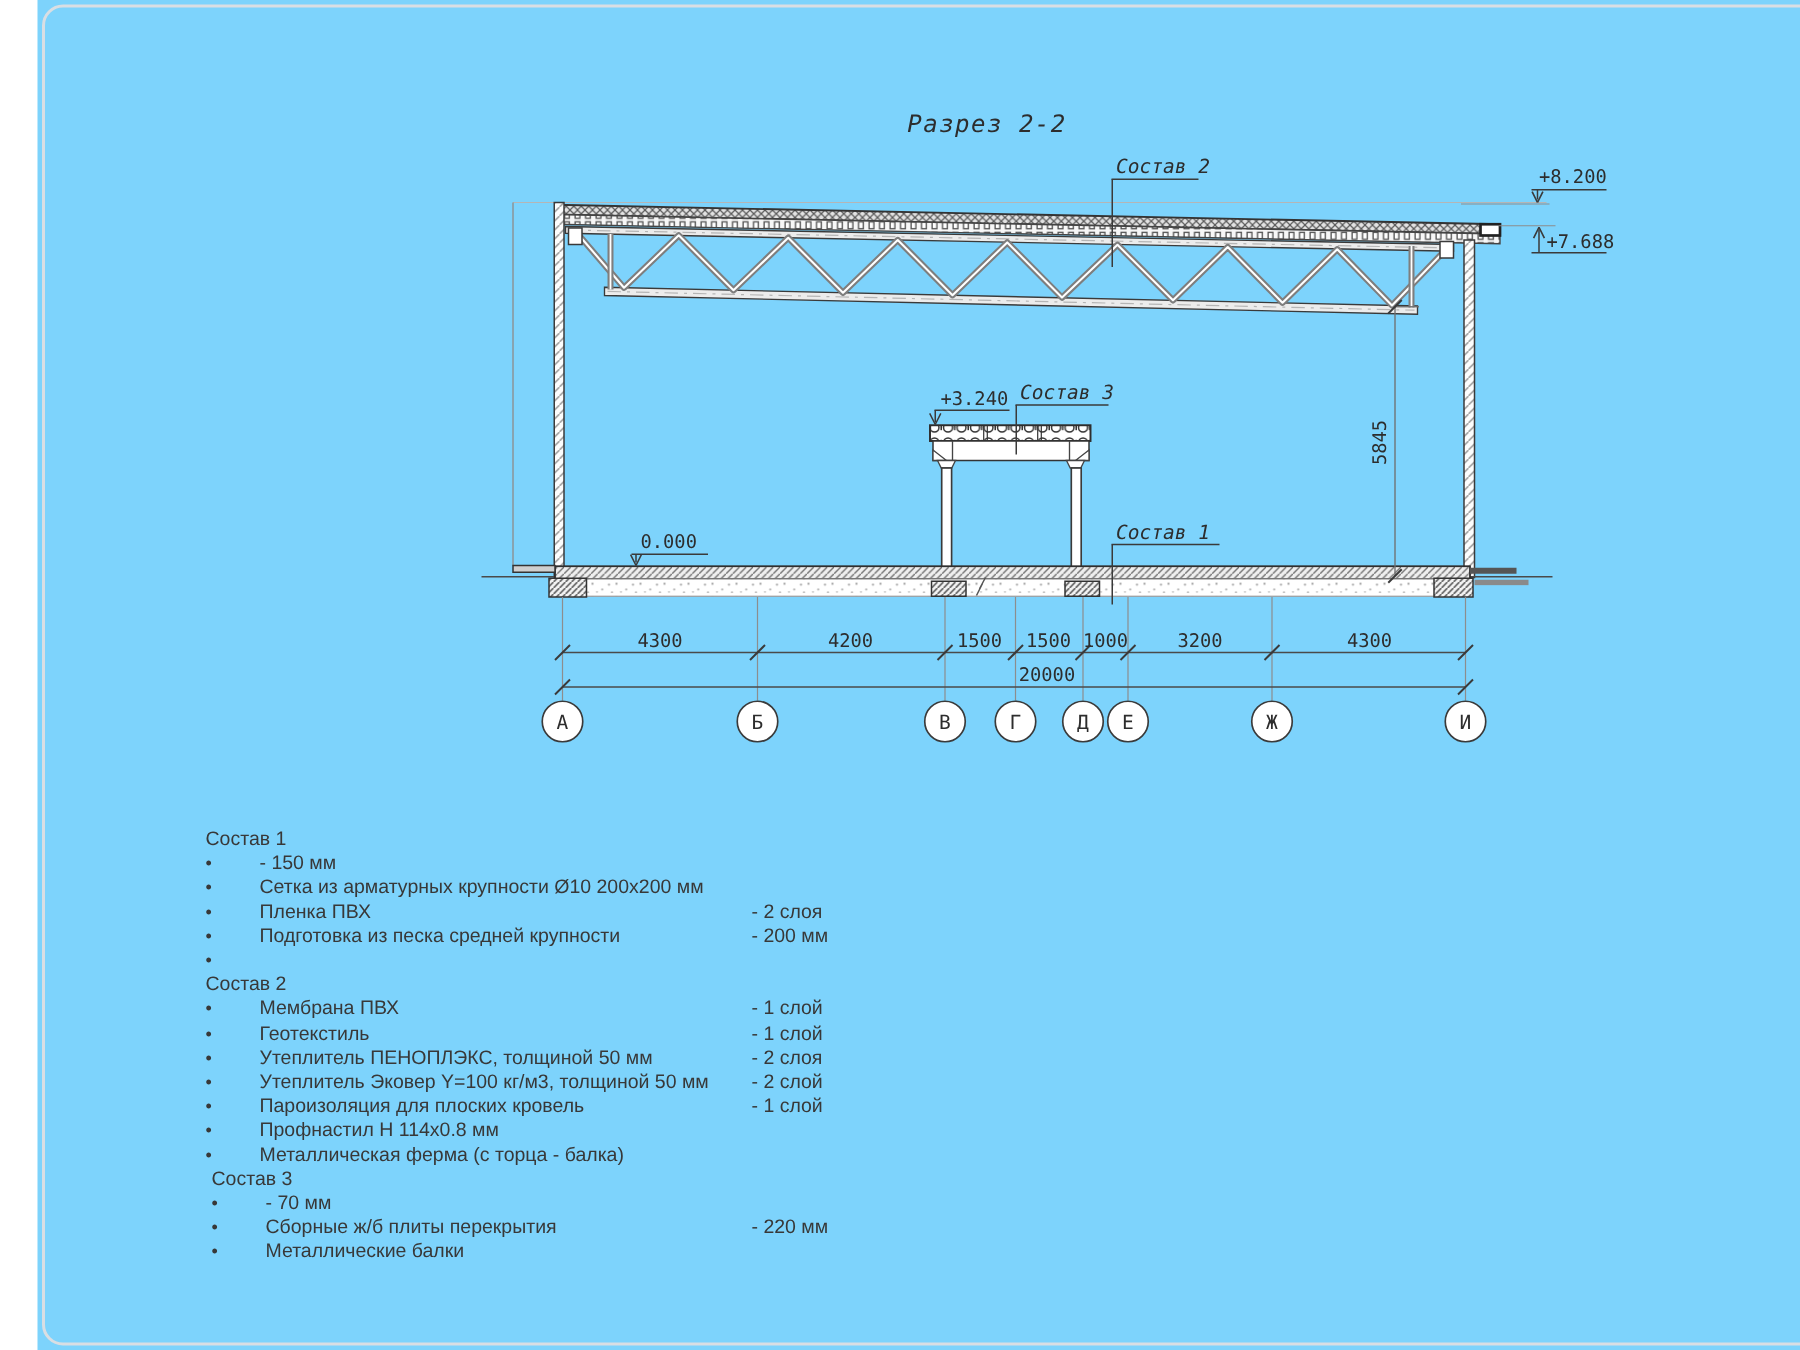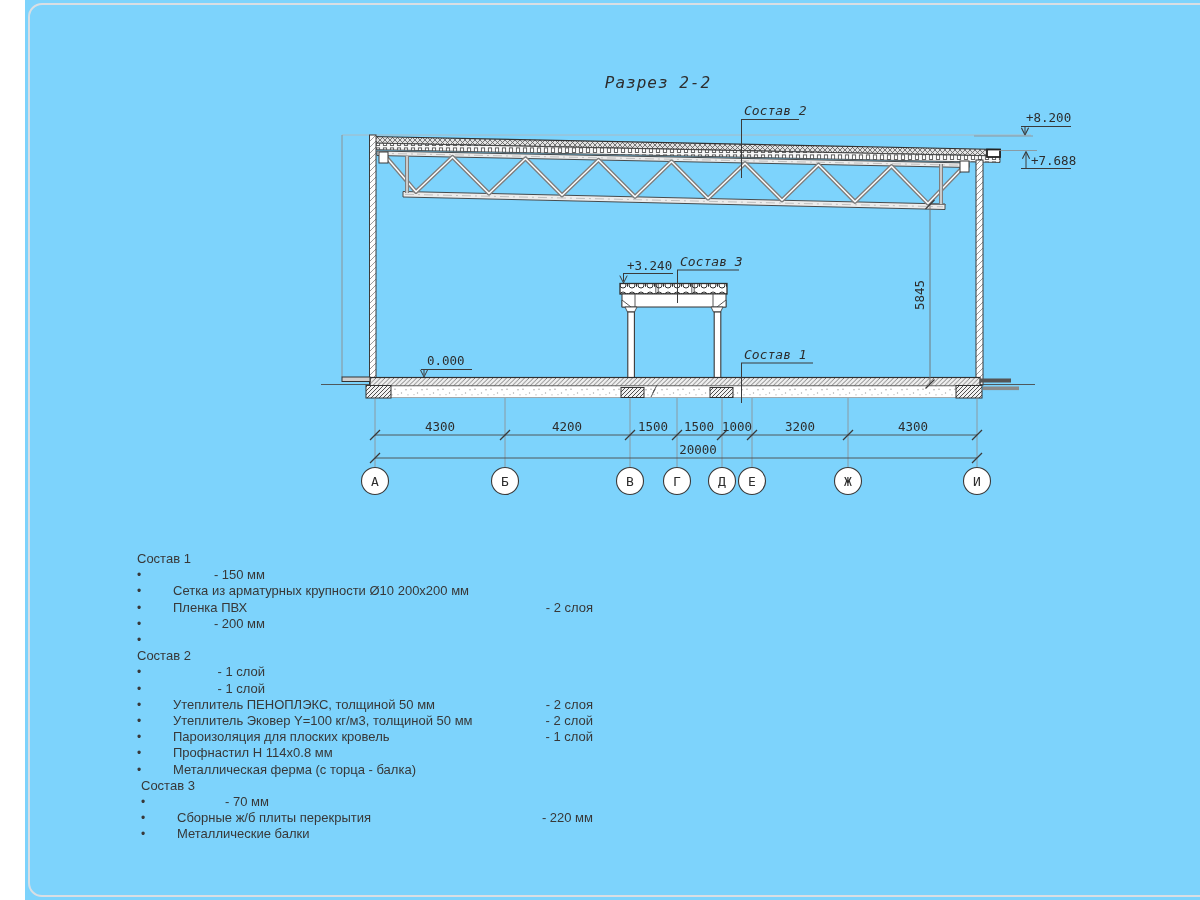--- a/index.html
+++ b/index.html
@@ -9,21 +9,21 @@
   .draw-wrap{position:absolute;left:0;top:0;width:1200px;height:545px;}
   svg{display:block;}
   .txt{font-family:"DejaVu Sans Mono",monospace;fill:#2d2d2d;}
   .gost{font-style:italic;}
   .legend{position:absolute;left:112px;top:551px;width:456px;color:#383838;
           font-size:13px;line-height:16.2px;}
   .lg-h{font-weight:400;}
   .lg-row{display:flex;align-items:baseline;}
   .lg-b{width:36px;flex:0 0 36px;font-size:12px;}
   .lg-t{flex:1 1 auto;white-space:nowrap;}
-  .lg-v{flex:0 0 92px;text-align:right;white-space:nowrap;}
+  .lg-v{flex:0 0 92px;text-align:left;white-space:nowrap;}
 </style>
 </head>
 <body>
 
 <div class="page">
   <div class="frame"></div>
 
   <div class="draw-wrap">
   <svg width="1200" height="545" viewBox="0 0 1200 545" xmlns="http://www.w3.org/2000/svg">
     <defs>
@@ -247,34 +247,37 @@
       <span class="lg-t">Сетка из арматурных крупности Ø10 200x200 мм</span>
       <span class="lg-v"></span>
     </div>
     <div class="lg-row">
       <span class="lg-b">•</span>
       <span class="lg-t">Пленка ПВХ</span>
       <span class="lg-v">-  2 слоя</span>
     </div>
     <div class="lg-row">
       <span class="lg-b">•</span>
+      <span class="lg-t">Подготовка из песка средней крупности</span>
       <span class="lg-v">- 200 мм</span>
     </div>
     <div class="lg-row">
       <span class="lg-b">•</span>
       <span class="lg-v"></span>
     </div>
 
     <div class="lg-h">Состав 2</div>
     <div class="lg-row">
       <span class="lg-b">•</span>
+      <span class="lg-t">Мембрана ПВХ</span>
       <span class="lg-v">- 1 слой</span>
     </div>
     <div class="lg-row">
       <span class="lg-b">•</span>
+      <span class="lg-t">Геотекстиль</span>
       <span class="lg-v">- 1 слой</span>
     </div>
     <div class="lg-row">
       <span class="lg-b">•</span>
       <span class="lg-t">Утеплитель ПЕНОПЛЭКС, толщиной 50 мм</span>
       <span class="lg-v">- 2 слоя</span>
     </div>
     <div class="lg-row">
       <span class="lg-b">•</span>
       <span class="lg-t">Утеплитель Эковер Y=100 кг/м3, толщиной 50 мм</span>

